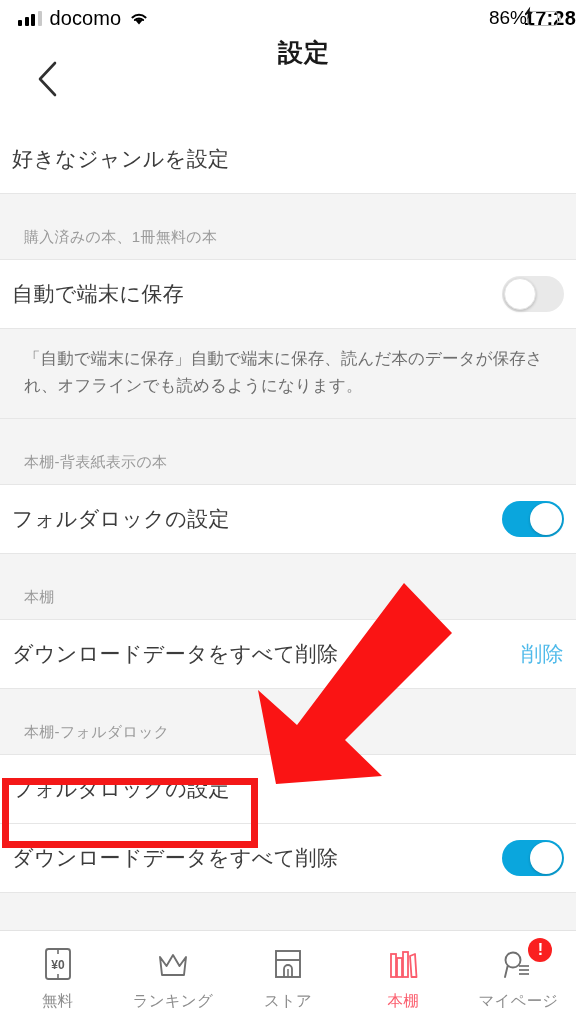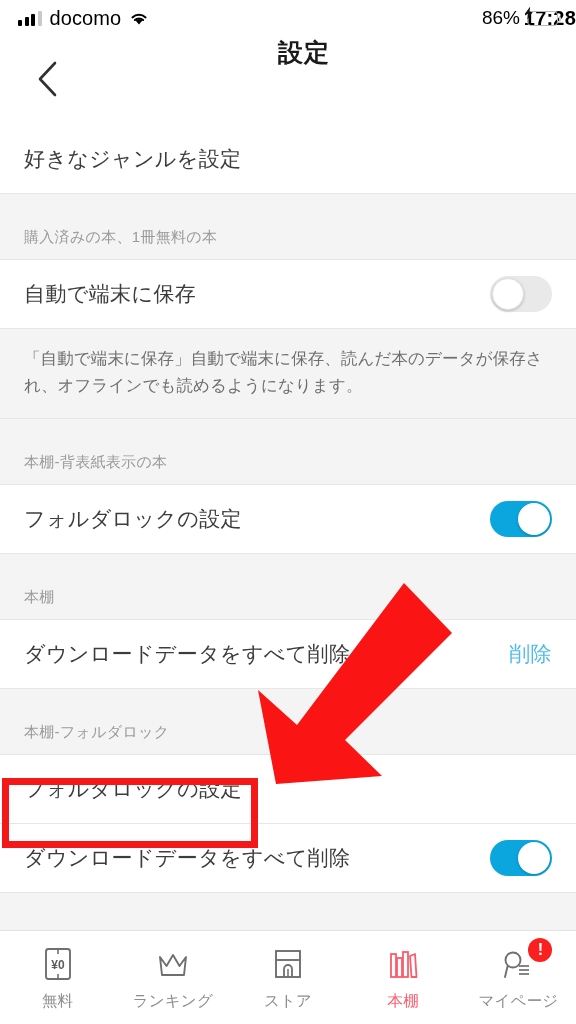--- a/index.html
+++ b/index.html
@@ -13,21 +13,21 @@
 
   
   .statusbar {
     position:absolute; left:0; top:0; width:576px; height:36px;
     display:flex; align-items:center; padding:0 18px;
     color:#000;
   }
   .sb-left { display:flex; align-items:center; gap:8px; flex:1; }
   .sb-center { position:absolute; left:0; right:0; text-align:right;
                font-size:20px; font-weight:bold; letter-spacing:0.2px; }
-  .sb-right { display:flex; align-items:center; gap:7px; margin-left:auto; z-index:2; }
+  .sb-right { display:flex; align-items:center; margin-left:auto; z-index:2; }
   .carrier { font-size:20px; font-weight:400; letter-spacing:0.1px; }
   .bars { display:flex; align-items:flex-end; gap:2.5px; height:15px; }
   .bars i { display:block; width:4px; background:#000; border-radius:1px; }
   .bars i:nth-child(1){height:6px;}
   .bars i:nth-child(2){height:9px;}
   .bars i:nth-child(3){height:12px;}
   .bars i:nth-child(4){height:15px; background:#c9c9c9;}
   .wifi { width:20px; height:15px; position:relative; }
   .battpct { font-size:19px; font-weight:400; }
   .battery { position:relative; width:31px; height:15px;
@@ -44,21 +44,21 @@
   }
   .nav-title { font-size:25px; font-weight:bold; color:#1a1a1a; letter-spacing:1px; }
   .nav-back { position:absolute; left:18px; top:0; height:89px; width:60px;
               display:flex; align-items:center; justify-content:flex-start; cursor:pointer; }
 
   
   .list { position:absolute; left:0; top:125px; width:576px; bottom:94px;
           background:#f4f4f4; overflow:hidden; }
   .row {
     position:relative; background:#fff; height:70px;
-    display:flex; align-items:center; padding:0 24px;
+    display:flex; align-items:center; padding:0 12px;
     border-bottom:1px solid #e6e6e6; border-top:1px solid #e6e6e6;
     margin-top:-1px;
   }
   .row-label { font-size:21px; color:#3c3c3c; letter-spacing:0.4px; flex:1; }
   .row-action { font-size:21px; color:#4fbaea; letter-spacing:0.4px; cursor:pointer; }
 
   .section {
     background:#f4f4f4; padding:34px 24px 12px 24px;
     font-size:15px; color:#9a9a9a; letter-spacing:0.3px;
     border-bottom:1px solid #e6e6e6;

